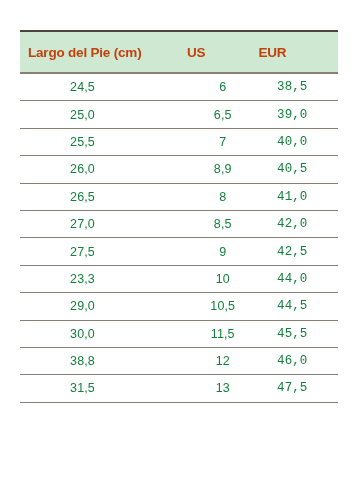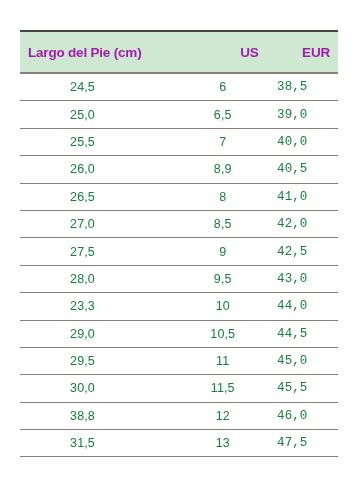--- a/index.html
+++ b/index.html
@@ -33,37 +33,37 @@
   }
   table.size-table col.c-cm { width: 52.5%; }
   table.size-table col.c-us { width: 22.5%; }
   table.size-table col.c-eur { width: 25%; }
 
   thead tr.header-row {
     background: #cfe8d2;
   }
   thead th {
     background: #cfe8d2;
-    color: #a21caf;
+    color: #c2410c;
     font-size: 13.5px;
     font-weight: bold;
     letter-spacing: -0.2px;
     height: 40px;
     padding: 0;
     border-top: 2px solid #4a443f;
     border-bottom: 2px solid #8a7f77;
     vertical-align: middle;
   }
   th.th-cm {
     text-align: left;
     padding-left: 8px;
   }
   th.th-us,
   th.th-eur {
-    text-align: right;
+    text-align: left;
   }
   th.th-eur {
     padding-right: 8px;
   }
 
   tbody td {
     height: 26.4px;
     padding: 0;
     font-size: 12.5px;
     color: #15803d;
@@ -132,38 +132,28 @@
             <td class="td-cm">27,0</td>
             <td class="td-us">8,5</td>
             <td class="td-eur">42,0</td>
           </tr>
           <tr>
             <td class="td-cm">27,5</td>
             <td class="td-us">9</td>
             <td class="td-eur">42,5</td>
           </tr>
           <tr>
-            <td class="td-cm">28,0</td>
-            <td class="td-us">9,5</td>
-            <td class="td-eur">43,0</td>
-          </tr>
-          <tr>
             <td class="td-cm">23,3</td>
             <td class="td-us">10</td>
             <td class="td-eur">44,0</td>
           </tr>
           <tr>
             <td class="td-cm">29,0</td>
             <td class="td-us">10,5</td>
             <td class="td-eur">44,5</td>
-          </tr>
-          <tr>
-            <td class="td-cm">29,5</td>
-            <td class="td-us">11</td>
-            <td class="td-eur">45,0</td>
           </tr>
           <tr>
             <td class="td-cm">30,0</td>
             <td class="td-us">11,5</td>
             <td class="td-eur">45,5</td>
           </tr>
           <tr>
             <td class="td-cm">38,8</td>
             <td class="td-us">12</td>
             <td class="td-eur">46,0</td>

